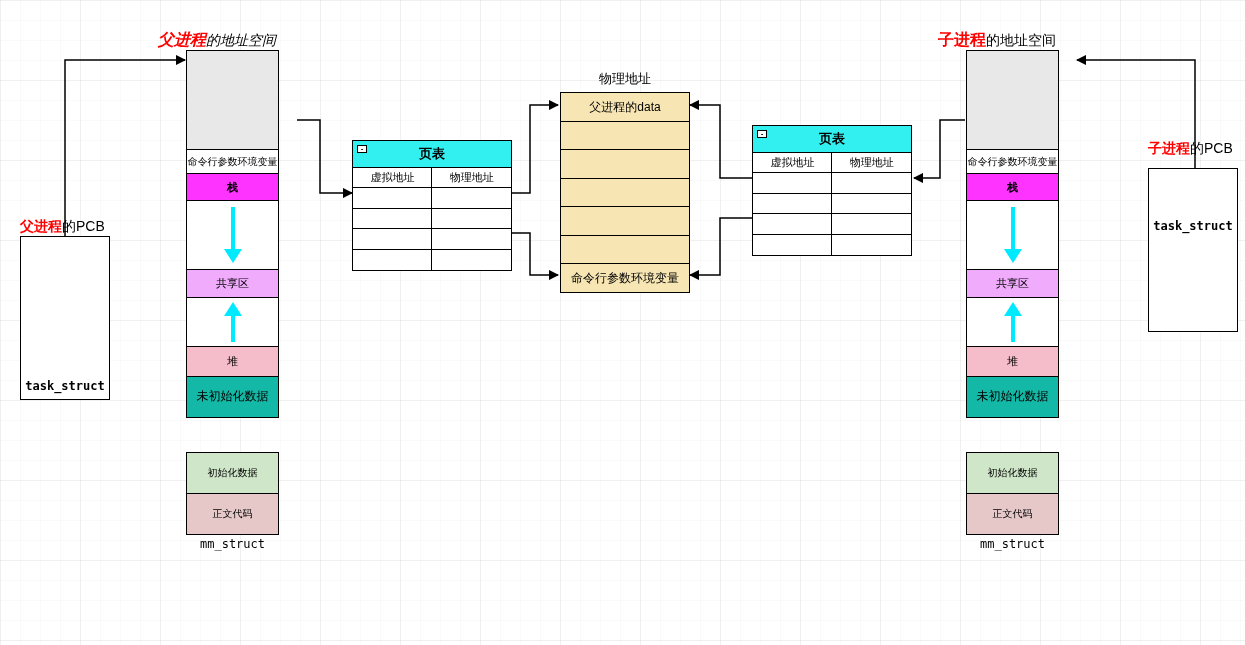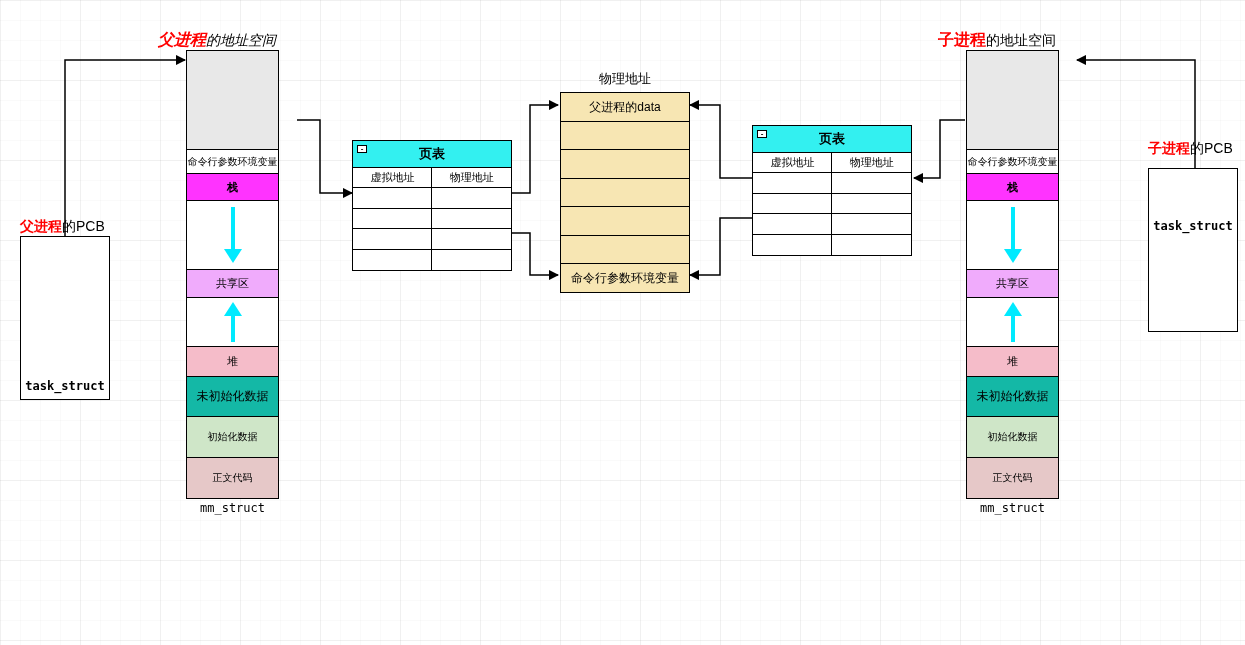--- a/index.html
+++ b/index.html
@@ -39,21 +39,21 @@
     margin-bottom: -1.5px; 
   }
   .seg.gray   { background: #e8e8e8; height: 100px; }
   .seg.env    { background: #fff; height: 26px; font-size:10px;}
   .seg.stack  { background: #ff33ff; height: 28px; font-weight:bold;}
   .seg.gap1   { background: #fff; height: 70px; position:relative;}
   .seg.shared { background: #f0abfc; height: 30px; }
   .seg.gap2   { background: #fff; height: 50px; position:relative;}
   .seg.heap   { background: #f5bcc9; height: 32px; }
   .seg.bss    { background: #14b8a6; height: 42px; font-size:12px;}
-  .seg.data   { background: #cfe6c8; height: 42px; font-size:10px;}
+  .seg.data   { background: #cfe6c8; height: 42px; font-size:10px;margin-top:36px;}
   .seg.text   { background: #e6c8c8; height: 42px; font-size:10px;}
   .mm-label { text-align:center; font-family:monospace; font-size:12px; margin-top:4px;}
 
   
   .mem-arrow {
     position:absolute; left:50%; transform:translateX(-50%);
     width:0; height:0;
   }
   .mem-arrow-shaft {
     position:absolute; left:50%; transform:translateX(-50%);

